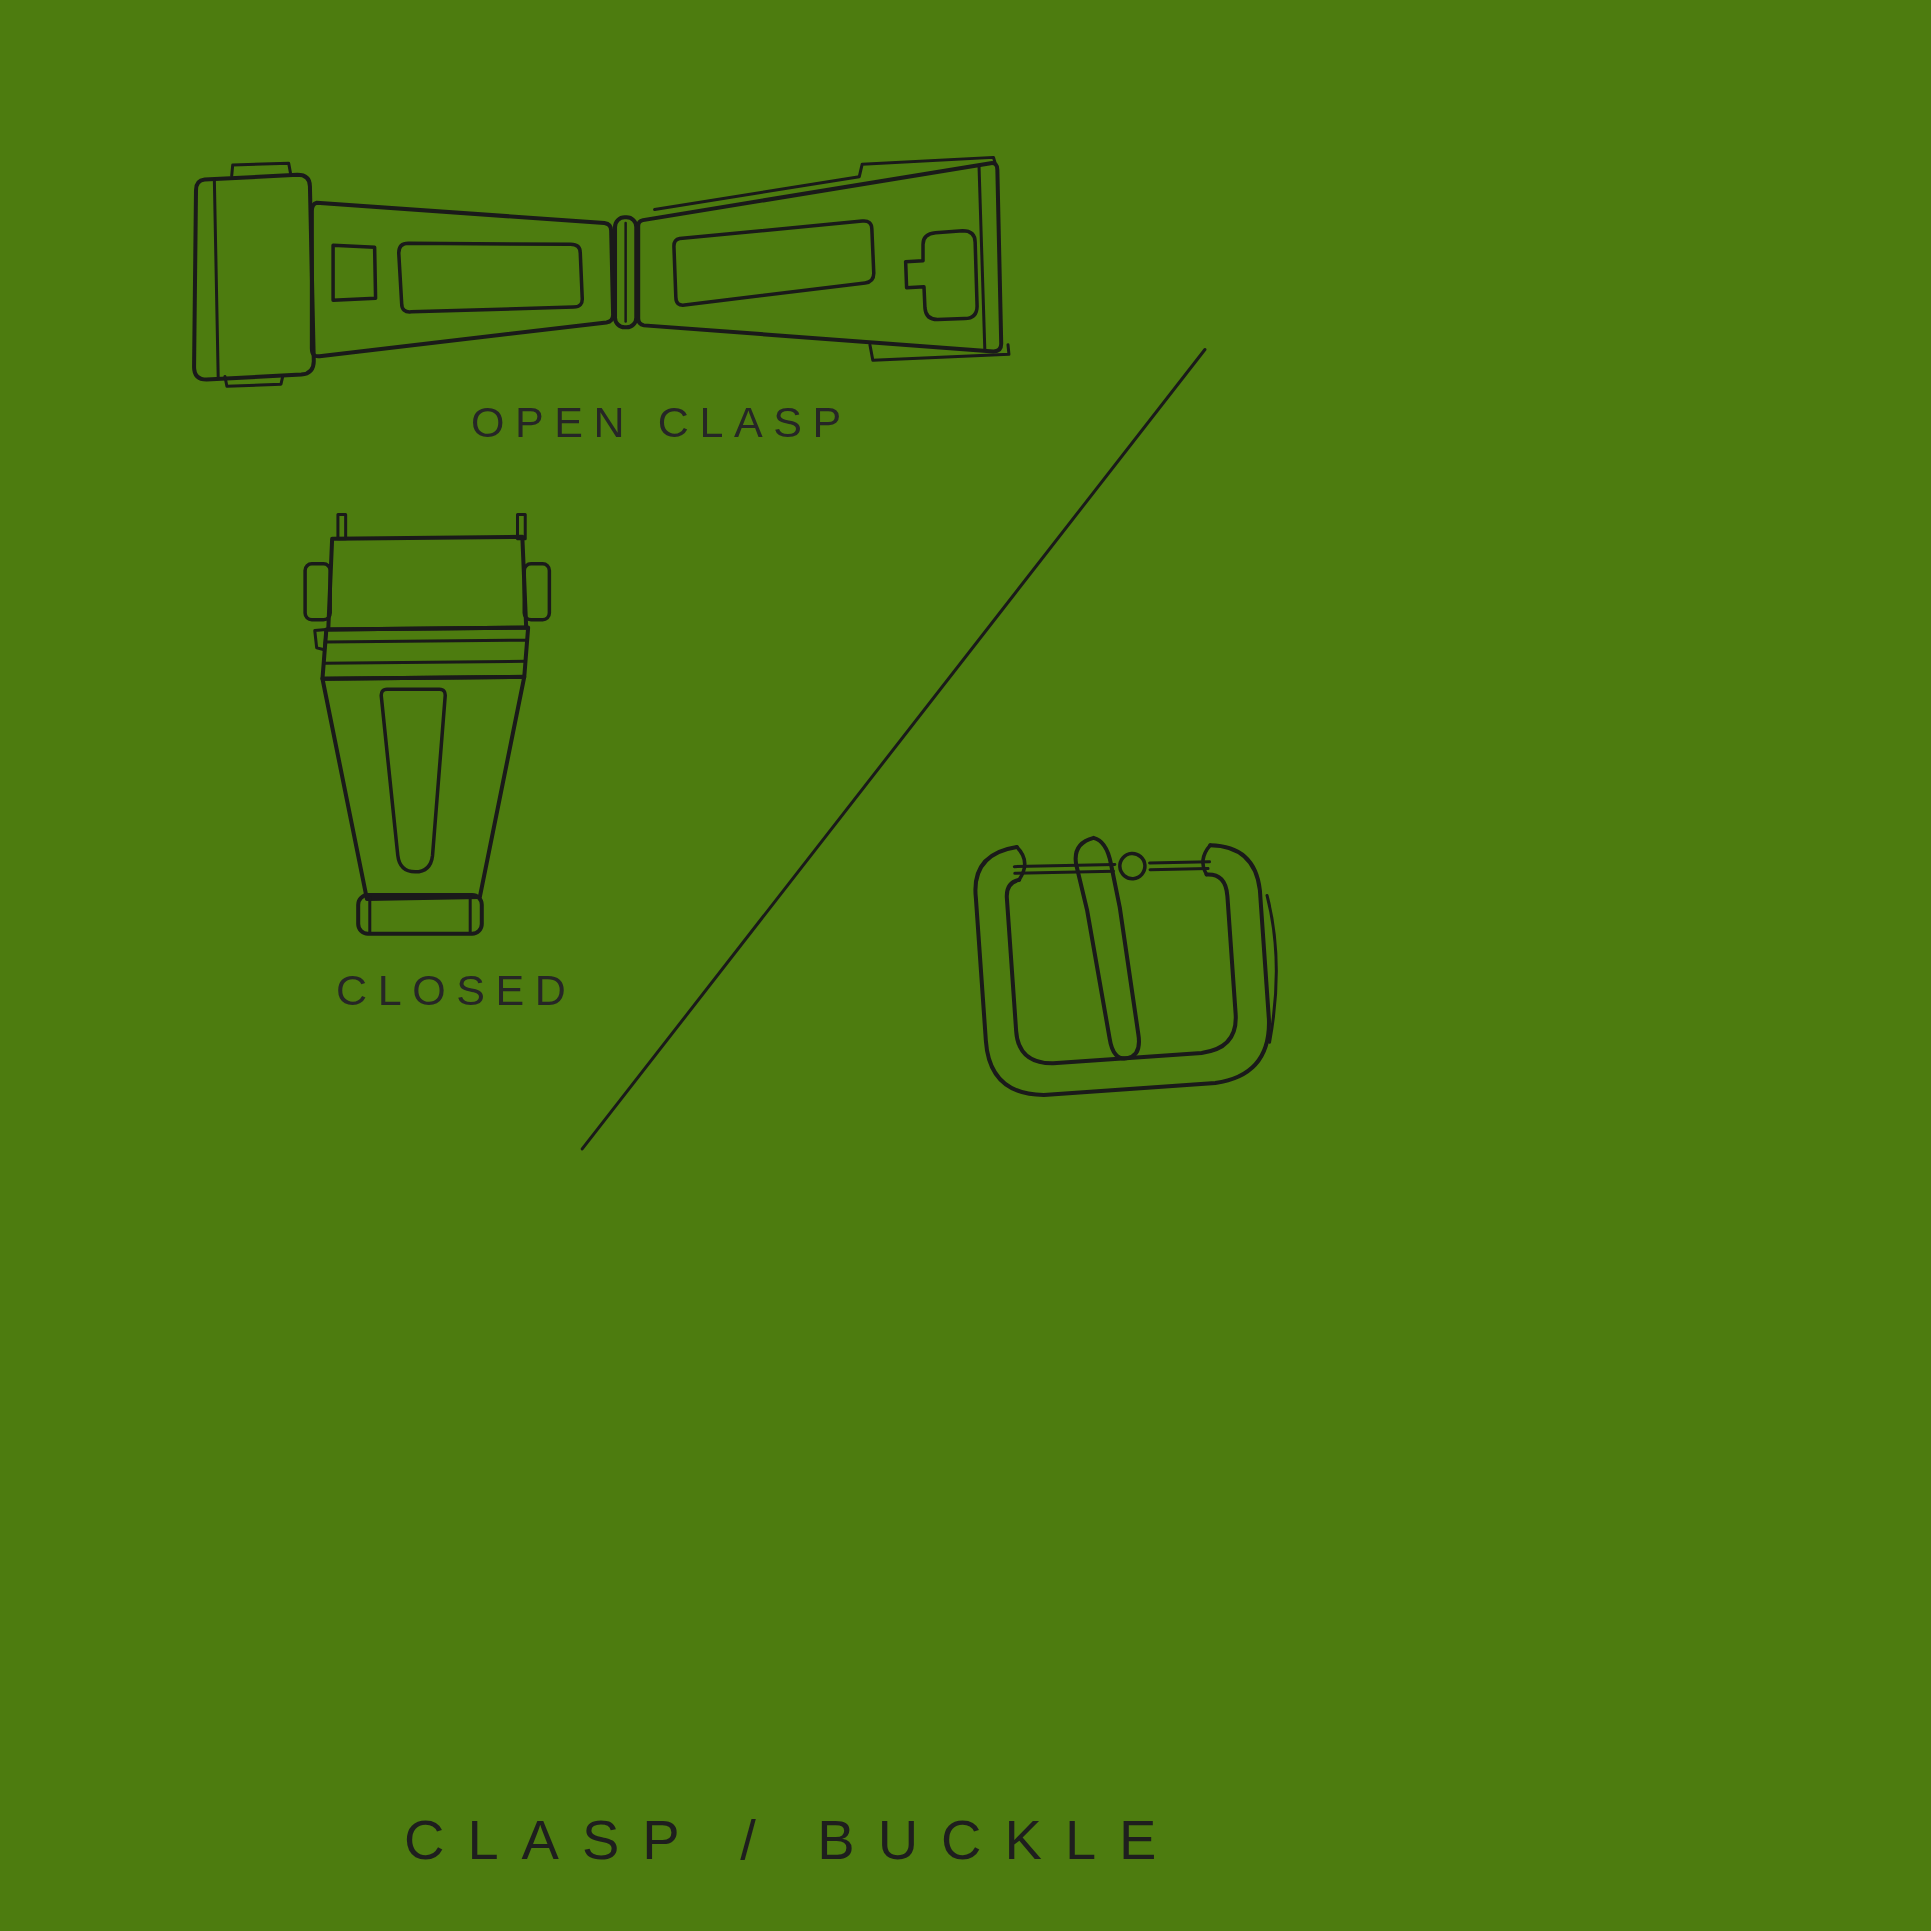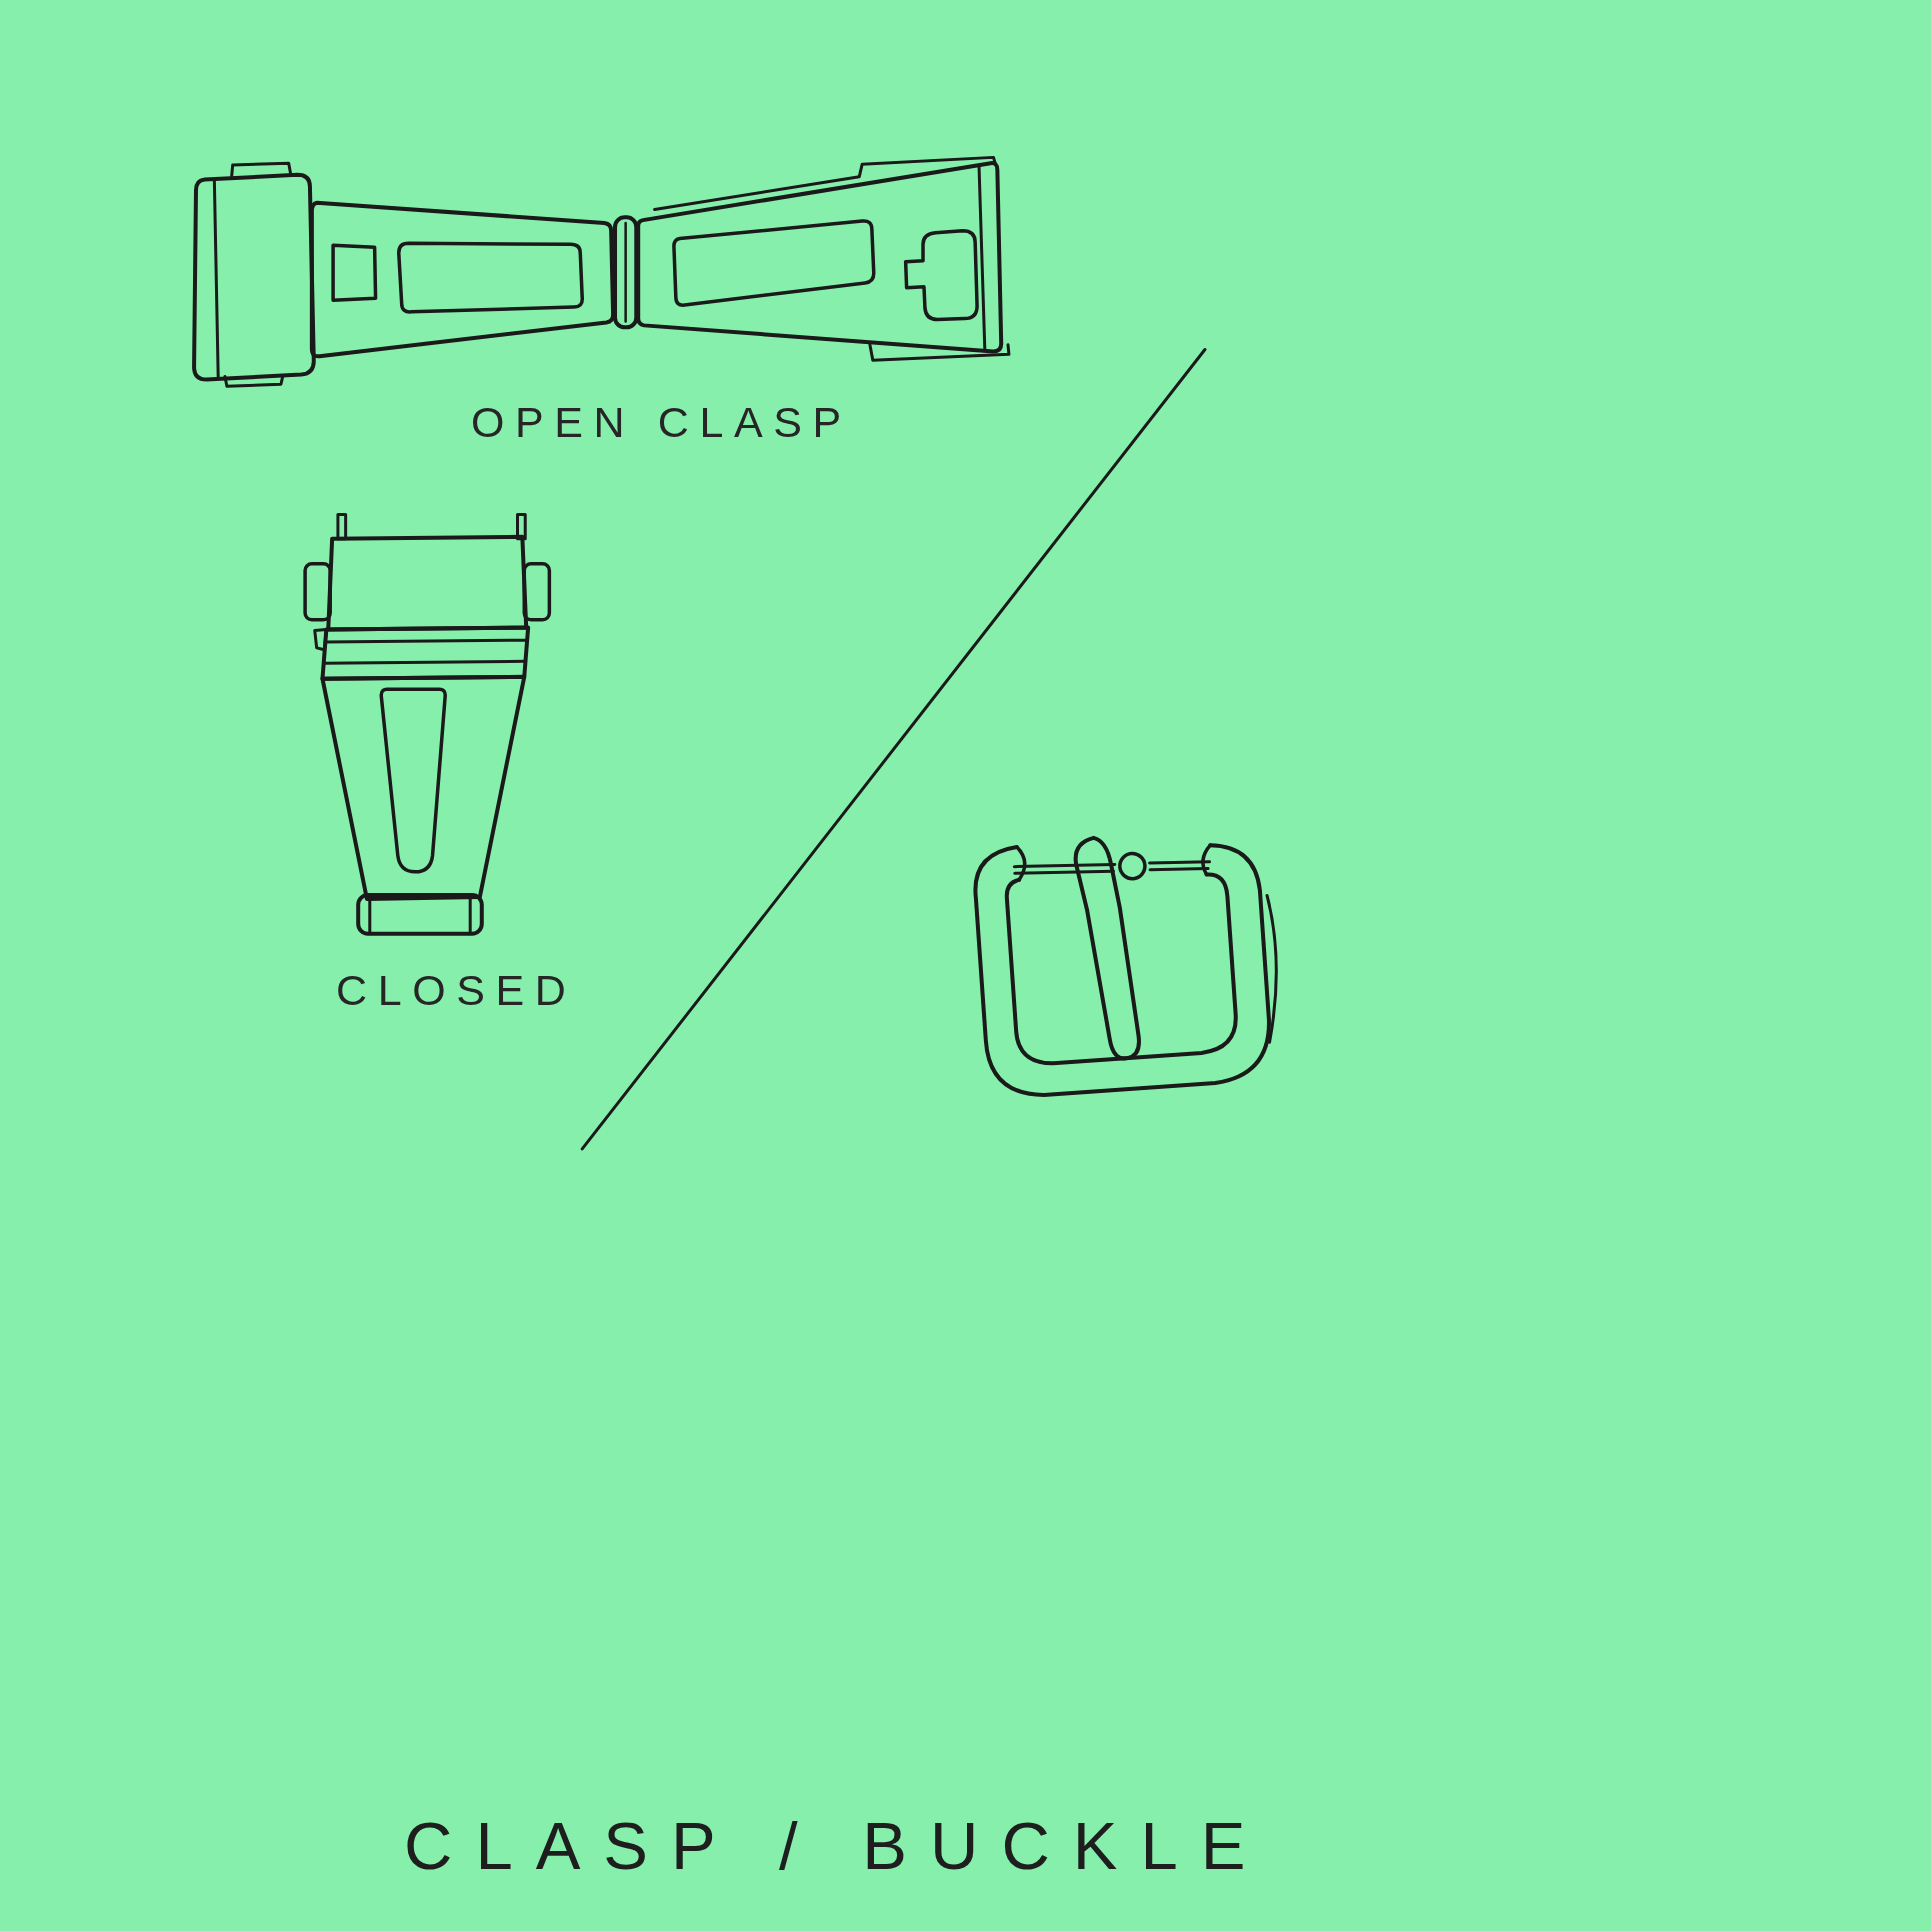--- a/index.html
+++ b/index.html
@@ -5,21 +5,21 @@
   html, body {
     margin: 0;
     padding: 0;
     background: #ffffff;
     font-family: "Liberation Sans", sans-serif;
   }
   .canvas {
     position: relative;
     width: 1931px;
     height: 1931px;
-    background: #86efac;
+    background: #4d7c0f;
     overflow: hidden;
   }
   .diagram-svg {
     position: absolute;
     left: 0;
     top: 0;
     width: 1931px;
     height: 1931px;
   }
   .caption {
@@ -36,21 +36,21 @@
   }
   .caption-closed {
     left: 336px;
     top: 966px;
   }
   .page-title {
     position: absolute;
     left: 404px;
     top: 1807px;
     color: #1e1e1e;
-    font-size: 67px;
+    font-size: 56px;
     font-weight: 500;
     letter-spacing: 23px;
     white-space: nowrap;
   }
   svg path, svg line, svg rect, svg circle, svg polyline {
     vector-effect: non-scaling-stroke;
   }
 </style>
 </head>
 <body>

